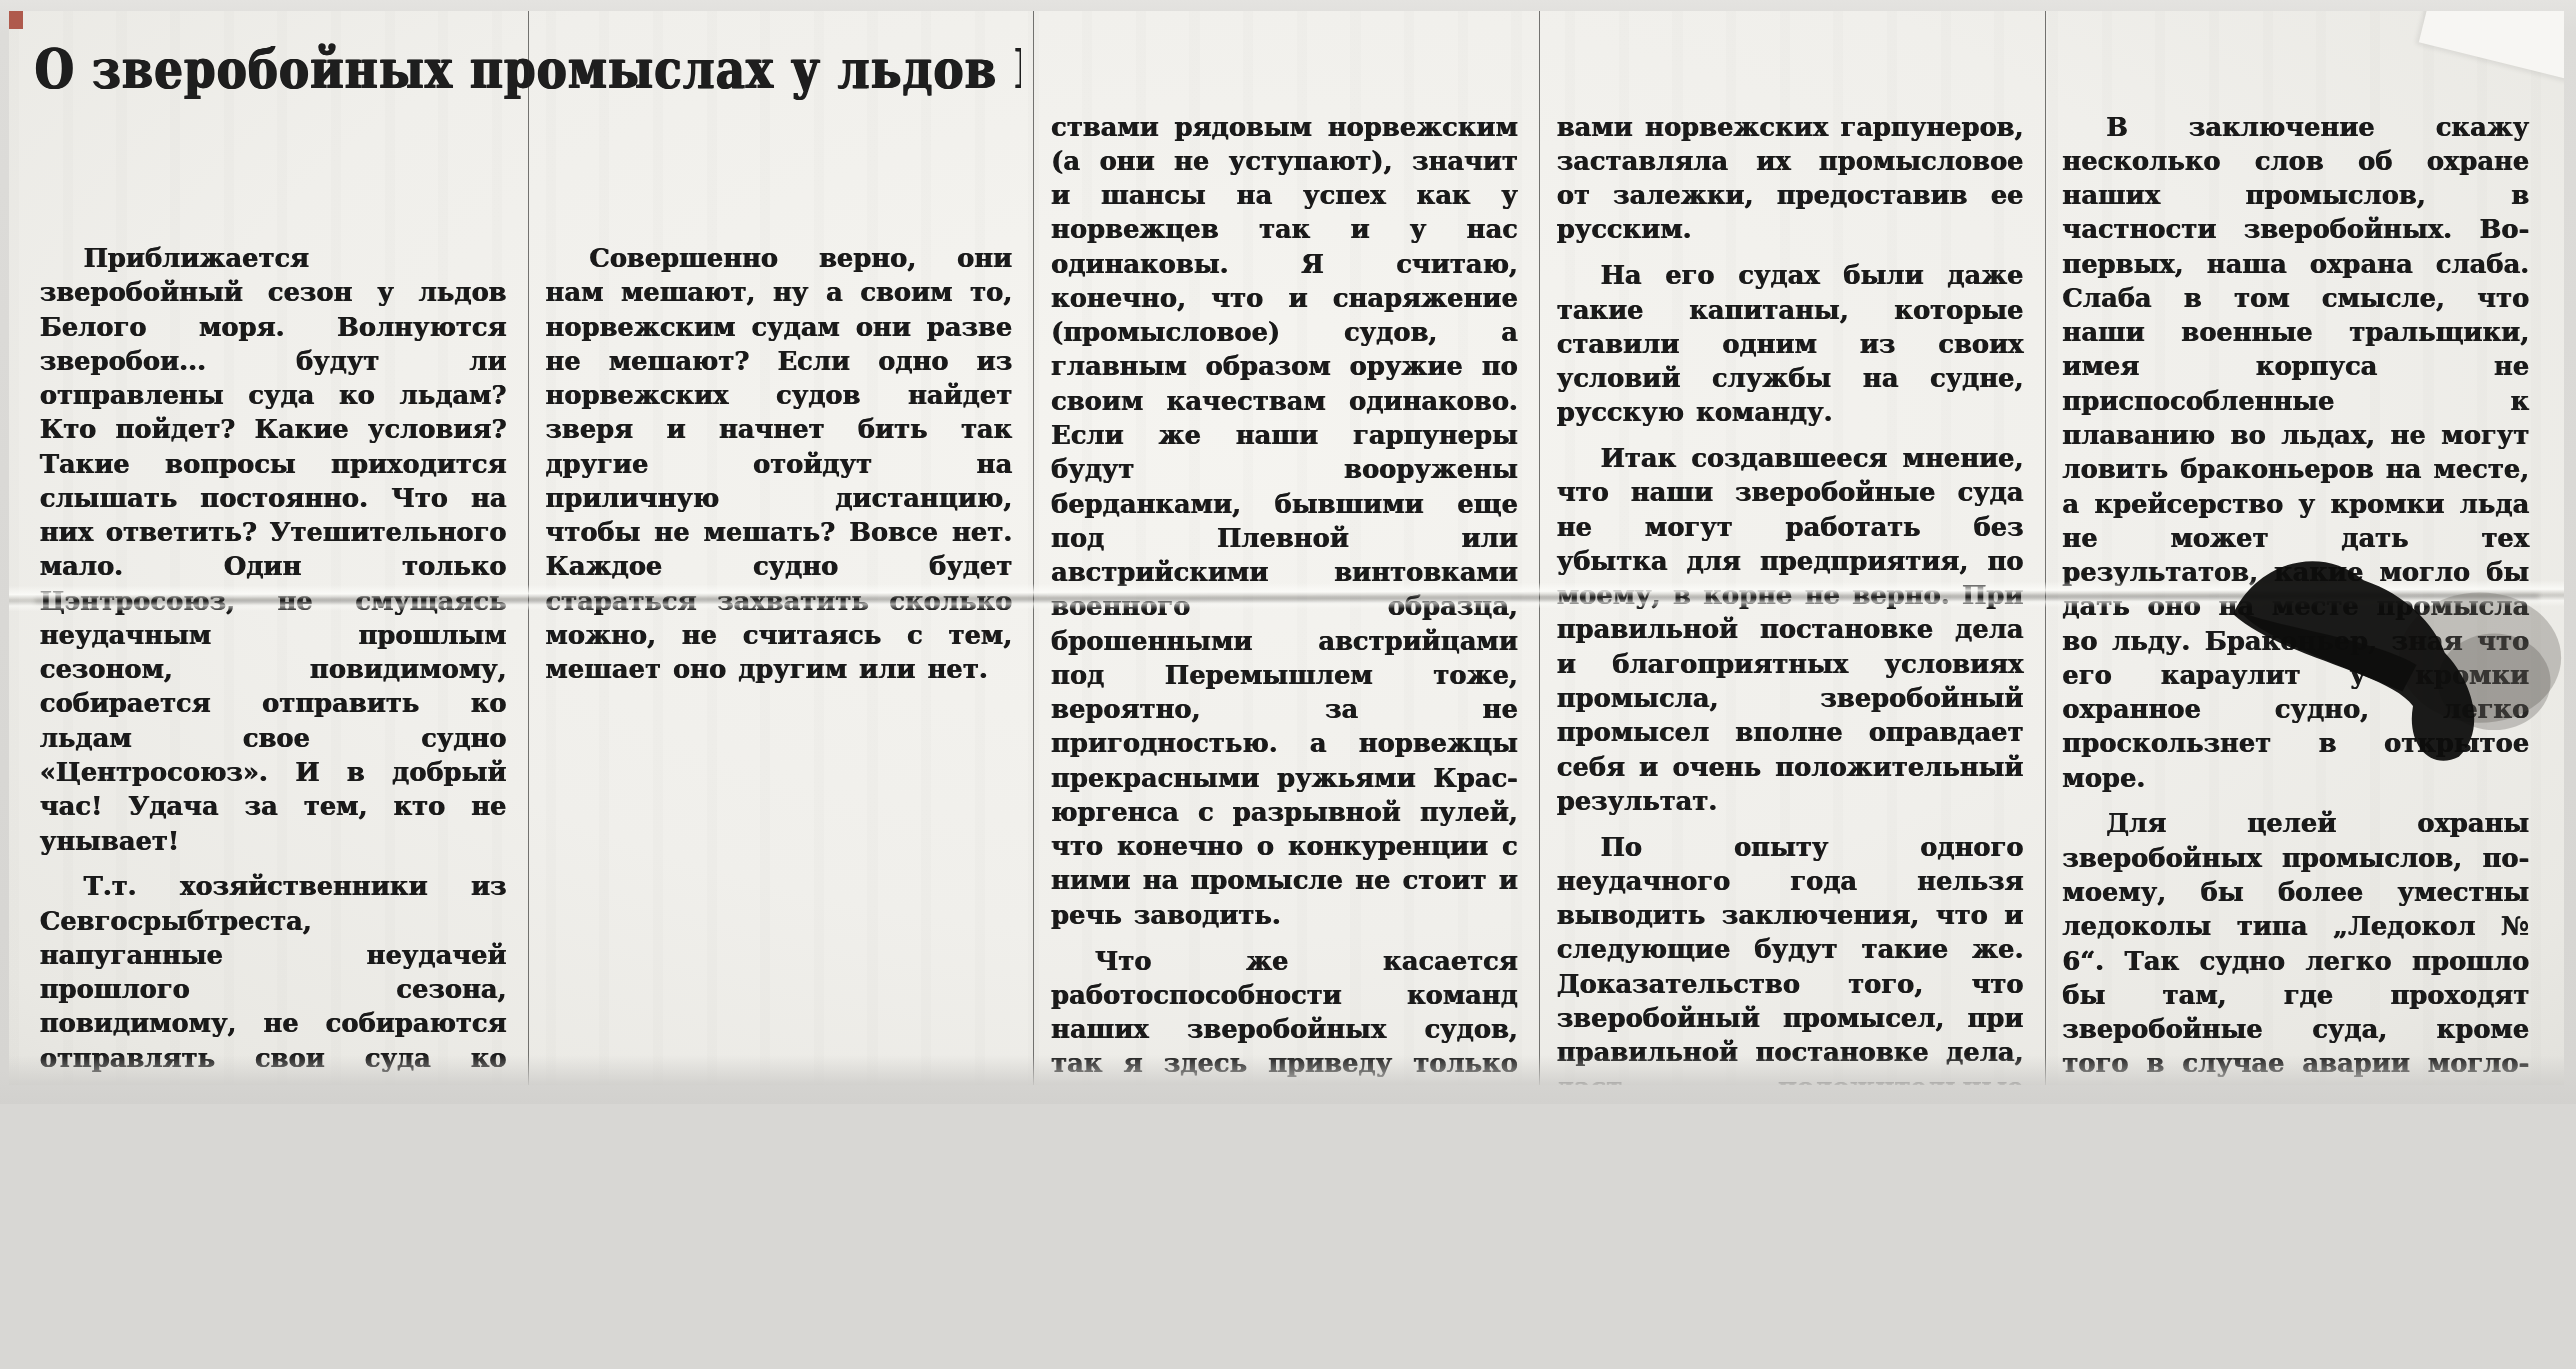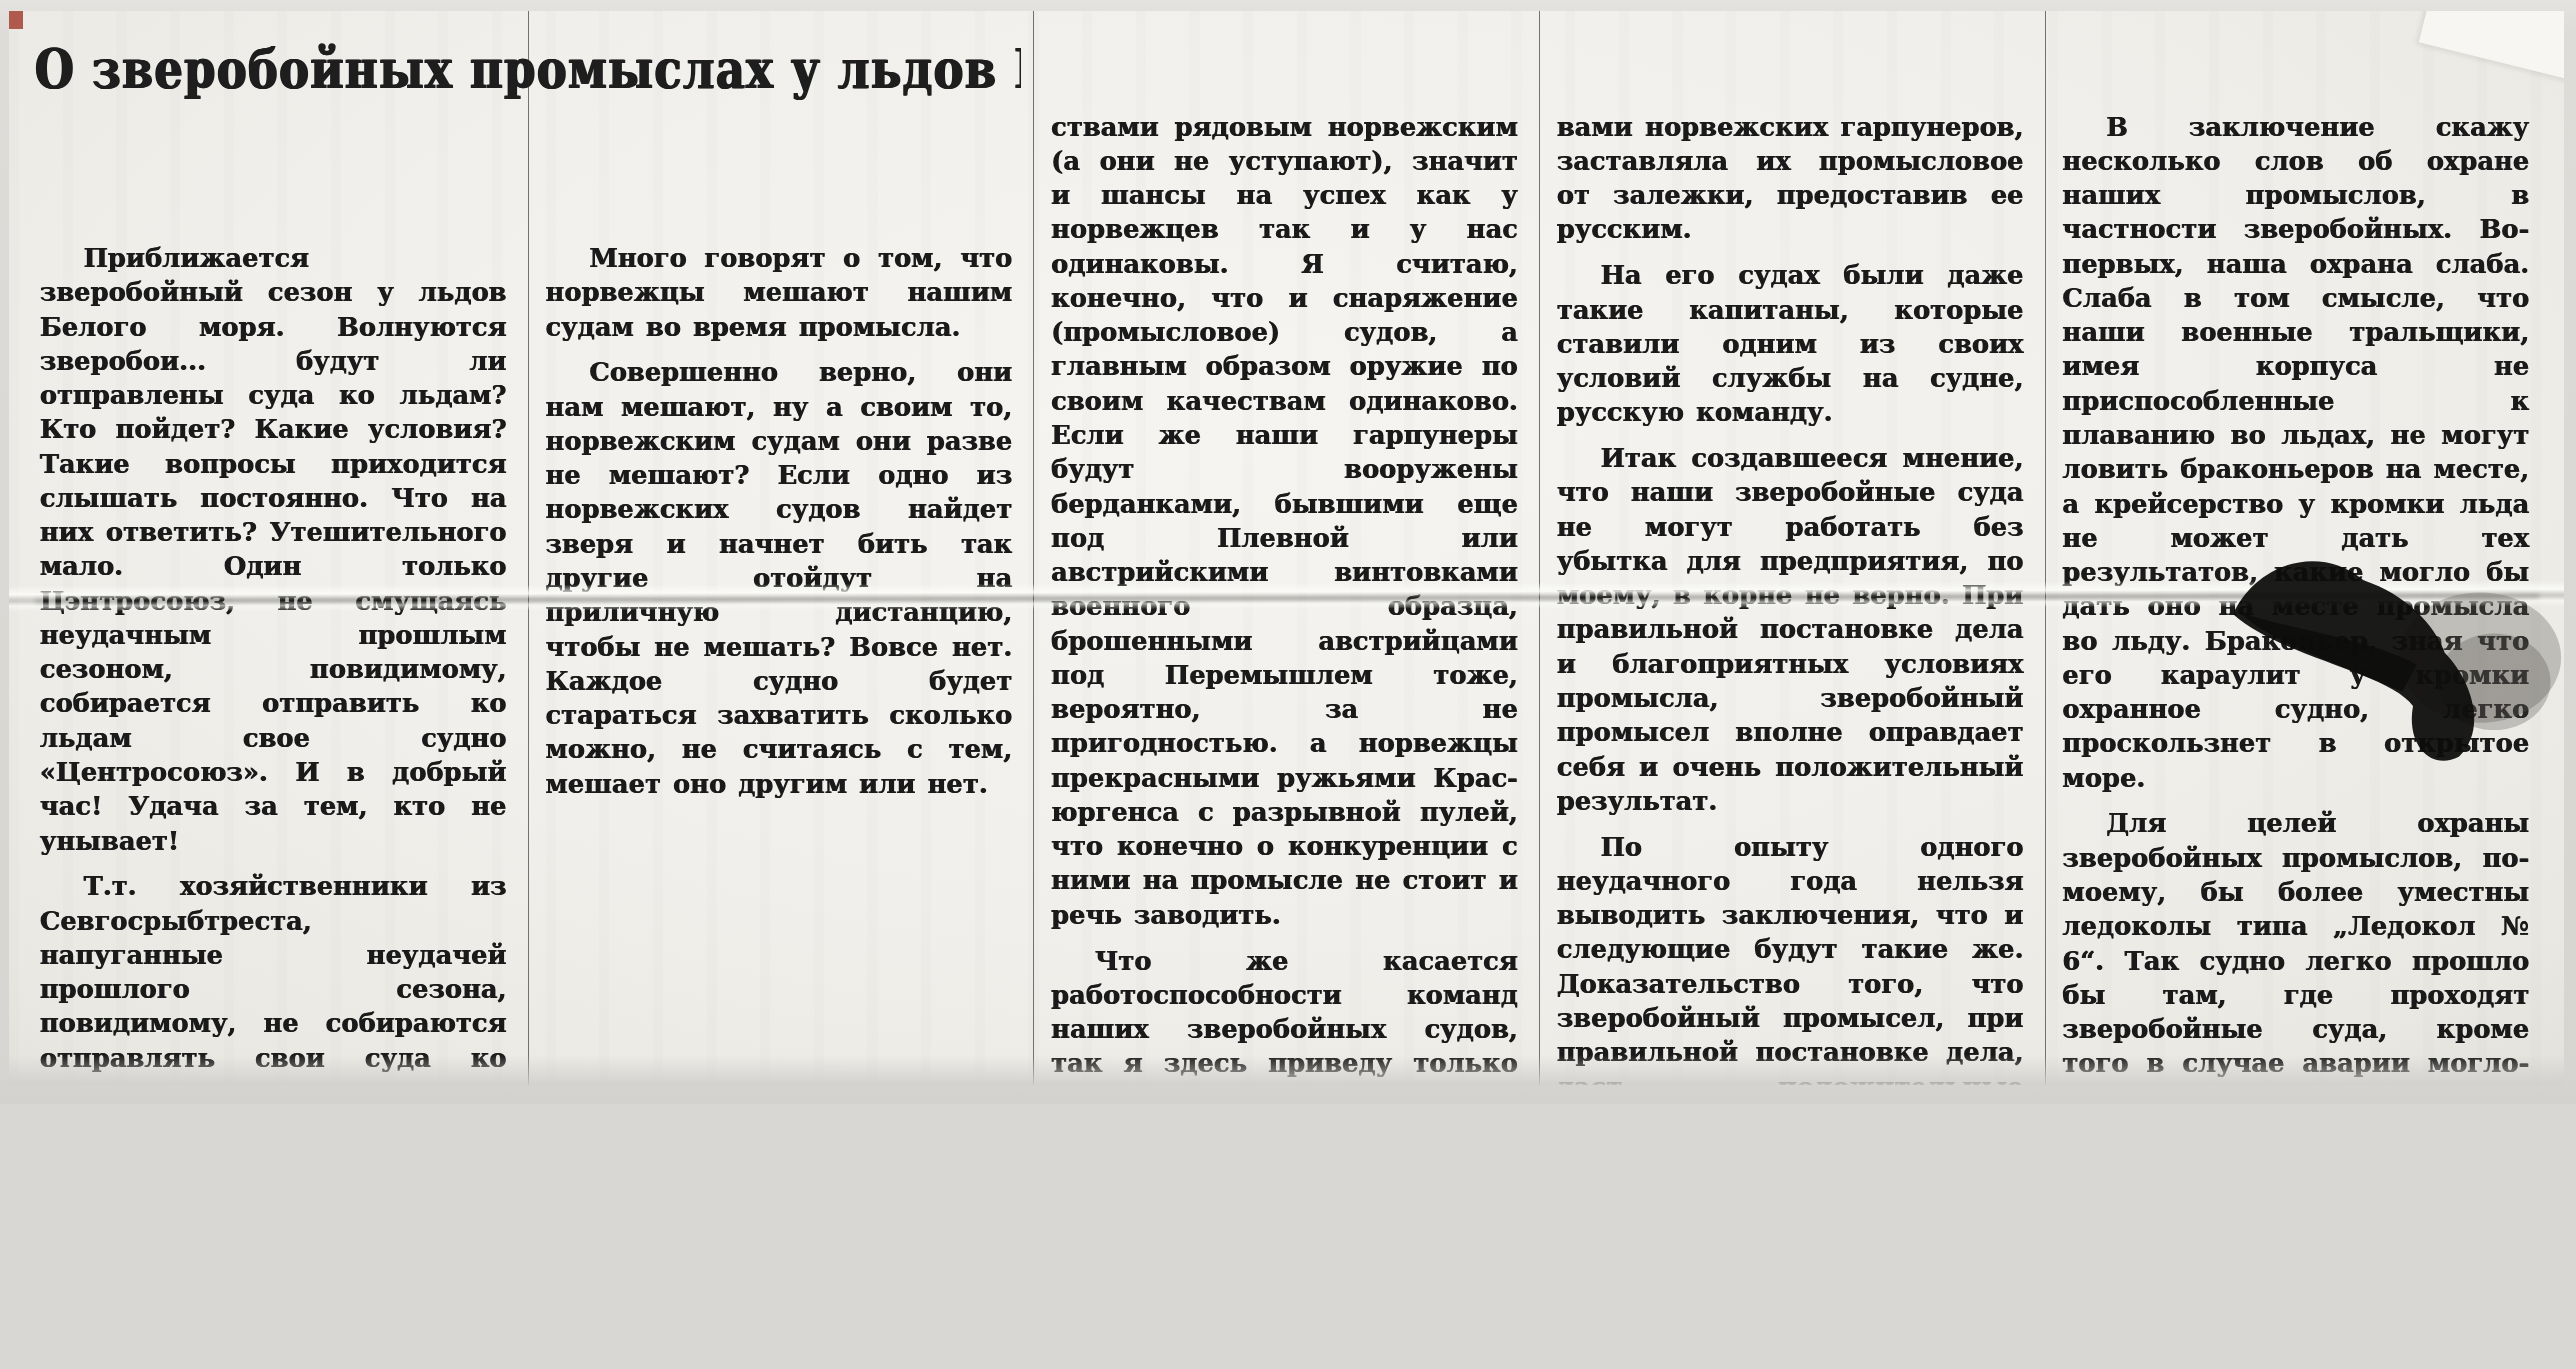--- a/index.html
+++ b/index.html
@@ -56,21 +56,20 @@
   <div class="page">
 
     <div class="headline">О зверобойных промыслах у льдов Белого моря.</div>
 
     <div class="cols">
       <div class="col deep">
           <p class="para ind">Приближается зверобойный сезон у льдов Белого моря. Волнуются зверобои... будут ли отправлены суда ко льдам? Кто пойдет? Какие условия? Такие вопросы приходится слышать постоянно. Что на них ответить? Утешительного мало. Один только Цэнтросоюз, не смущаясь неудачным прошлым сезоном, повидимому, собирается отправить ко льдам свое судно «Центросоюз». И в добрый час! Удача за тем, кто не унывает!</p>
           <p class="para ind">Т.т. хозяйственники из Севгосрыбтреста, напуганные неудачей прошлого сезона, повидимому, не собираются отправлять свои суда ко льдам, решив, что это дело безнадежное и что наши суда промышлять не могут.</p>
         </div>
       <div class="col deep">
-          <p class="para ind">Много говорят о том, что норвежцы мешают нашим судам во время промысла.</p>
           <p class="para ind">Совершенно верно, они нам мешают, ну а своим то, норвежским судам они разве не мешают? Если одно из норвежских судов найдет зверя и начнет бить так другие отойдут на приличную дистанцию, чтобы не мешать? Вовсе нет. Каждое судно будет стараться захватить сколько можно, не считаясь с тем, мешает оно другим или нет.</p>
         </div>
       <div class="col shallow">
           <p class="para">ствами рядовым норвежским (а они не уступают), значит и шансы на успех как у норвежцев так и у нас одинаковы. Я считаю, конечно, что и снаряжение (промысловое) судов, а главным образом оружие по своим качествам одинаково. Если же наши гарпунеры будут вооружены берданками, бывшими еще под Плевной или австрийскими винтовками военного образца, брошенными австрийцами под Перемышлем тоже, вероятно, за не пригодностью. а норвежцы прекрасными ружьями Крас-юргенса с разрывной пулей, что конечно о конкуренции с ними на промысле не стоит и речь заводить.</p>
           <p class="para ind">Что же касается работоспособности команд наших зверобойных судов, так я здесь приведу только слова стариков—зверобоев: „наши норвежцев стобьют“, т. е. наши гарпунеры отрежут норвежских от залежки зверя. И это бывало на моих глазах много раз.</p>
         </div>
       <div class="col shallow">
           <p class="para">вами норвежских гарпунеров, заставляла их промысловое от залежки, предоставив ее русским.</p>
           <p class="para ind">На его судах были даже такие капитаны, которые ставили одним из своих условий службы на судне, русскую команду.</p>
           <p class="para ind">Итак создавшееся мнение, что наши зверобойные суда не могут работать без убытка для предприятия, по моему, в корне не верно. При правильной постановке дела и благоприятных условиях промысла, зверобойный промысел вполне оправдает себя и очень положительный результат.</p>

